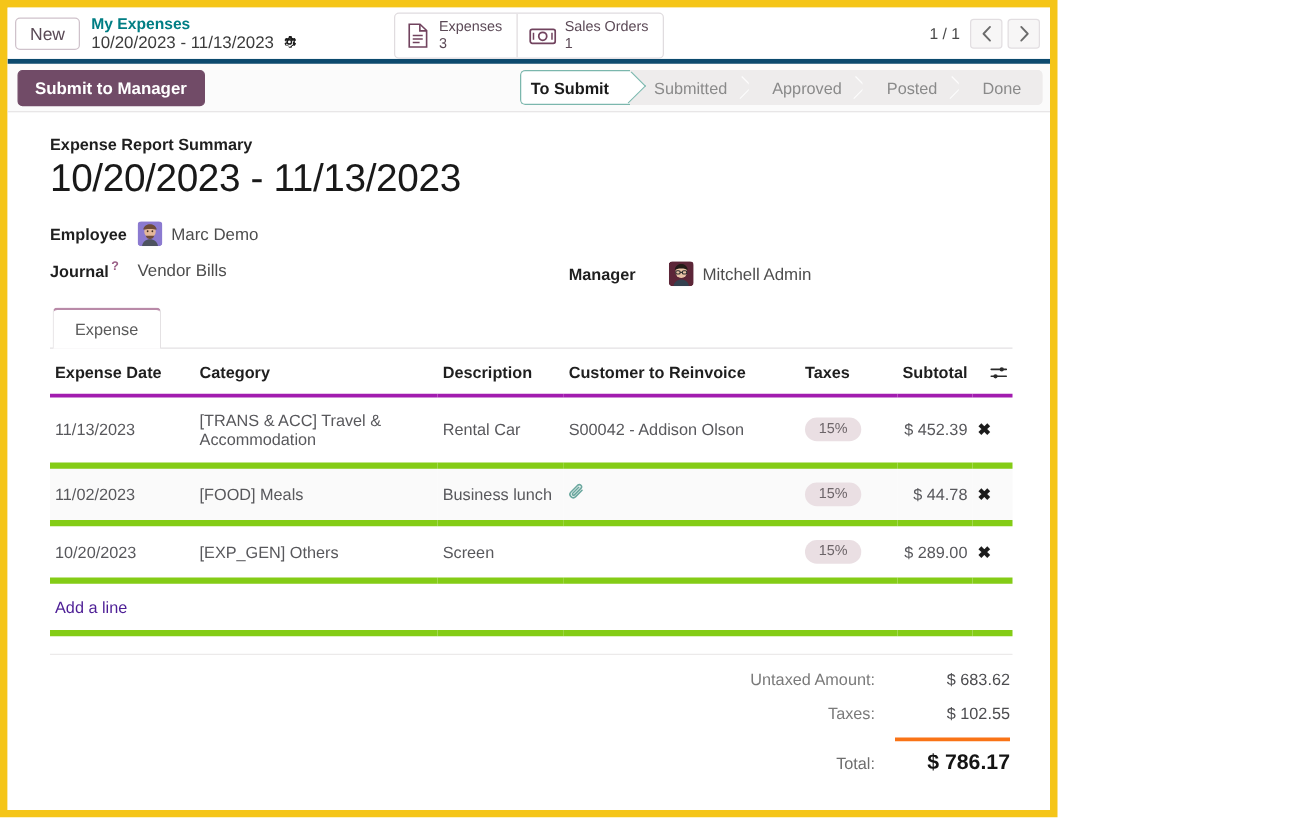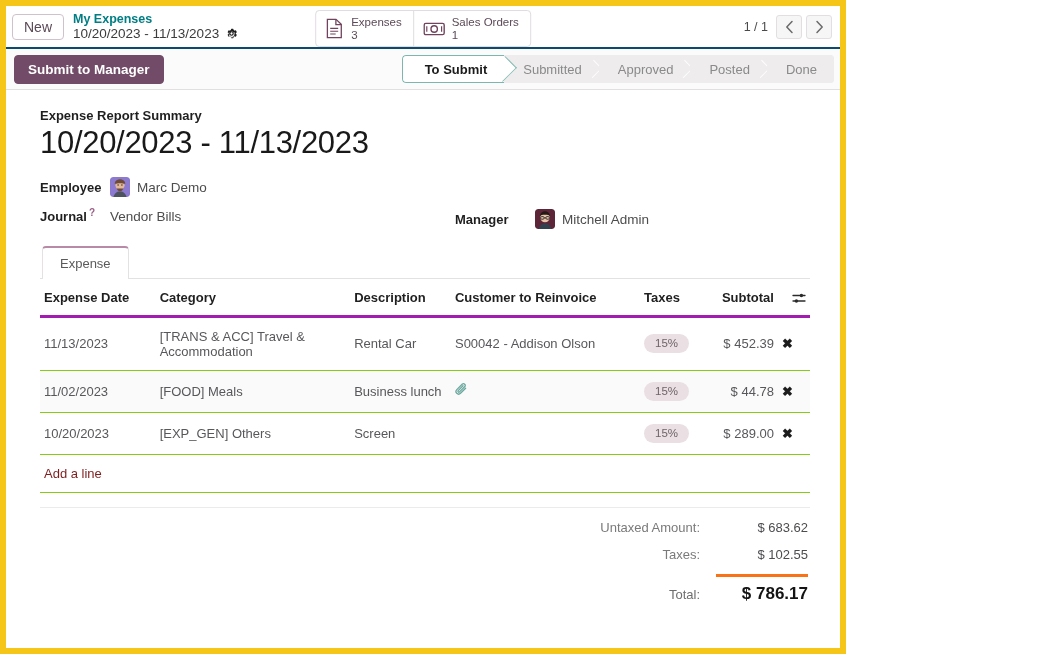--- a/index.html
+++ b/index.html
@@ -112,21 +112,21 @@
     display: flex; align-items: center; justify-content: center;
     cursor: pointer;
     color: #6b6b6b;
   }
   .pg-btn svg { display: block; }
 
   
   .statusbar {
     height: 43px;
     background: #fbfbfb;
-    border-top: 2px solid #0c4a6e;
+    border-top: 4px solid #0c4a6e;
     border-bottom: 1px solid #e2dfe1;
     display: flex;
     align-items: center;
     padding: 0 6px 0 8px;
   }
   .submit-btn {
     background: #714b67;
     color: #fff;
     border: 1px solid #714b67;
     border-radius: 4px;
@@ -169,21 +169,21 @@
     pointer-events: none;
   }
   .stage:last-child::after { display: none; }
   .stage.active {
     background: #ffffff;
     color: #1b1b1b;
     font-weight: bold;
     border: 1px solid #7bb7ad;
     border-right: none;
     border-radius: 4px 0 0 4px;
-    padding-left: 22px;
+    padding-left: 8px;
   }
   .stage.active::after {
     border-top: 1px solid #7bb7ad;
     border-right: 1px solid #7bb7ad;
     background: #fff;
     width: 19px; height: 19px;
     right: -10px;
     transform: translateY(-50%) rotate(45deg) scaleX(0.82);
     z-index: 2;
   }
@@ -310,21 +310,21 @@
     margin-left: 10px;
     vertical-align: middle;
     cursor: pointer;
     color: #2b2b2b;
   }
   .optcol svg { display: block; }
 
   table.lines tbody td {
     padding: 11px 4px;
     color: #58585c;
-    border-bottom: 1px solid #84cc16;
+    border-bottom: 5px solid #84cc16;
     vertical-align: middle;
     font-size: 13px;
   }
   tbody tr:nth-child(even) td { background: #fafafa; }
   td.c-sub {
     text-align: right;
     white-space: nowrap;
     color: #4d4d50;
     padding-right: 2px;
     margin-left: 30px;
@@ -360,21 +360,21 @@
     font-weight: bold;
   }
   td.c-del { padding-right: 2px; width: 24px; }
 
   tr.addline td {
     padding: 10px 4px;
     background: #fff !important;
     border-bottom: 1px solid #eceaea;
   }
   .addline-link {
-    color: #7f1d1d;
+    color: #4c1d95;
     font-size: 13px;
     cursor: pointer;
   }
 
   
   .totals {
     margin-top: 14px;
     border-top: 1px solid #eceaea;
     padding-top: 12px;
     display: flex;

